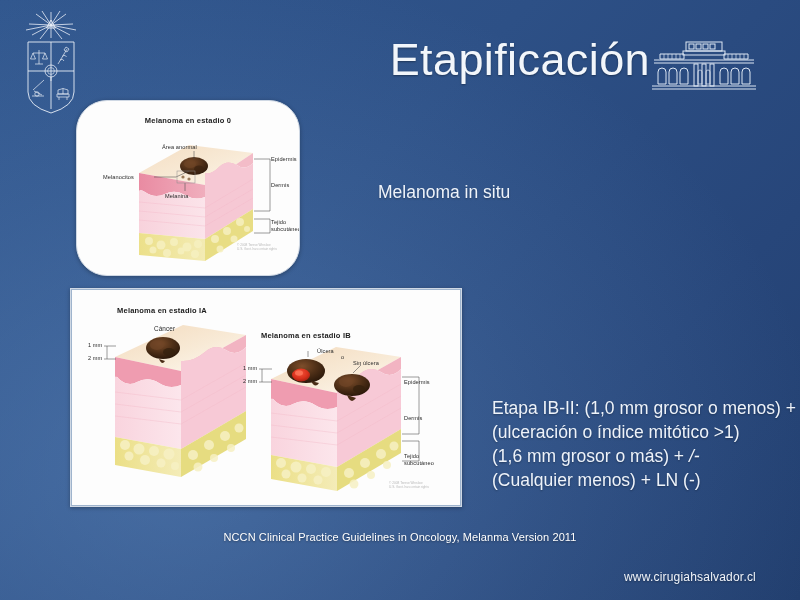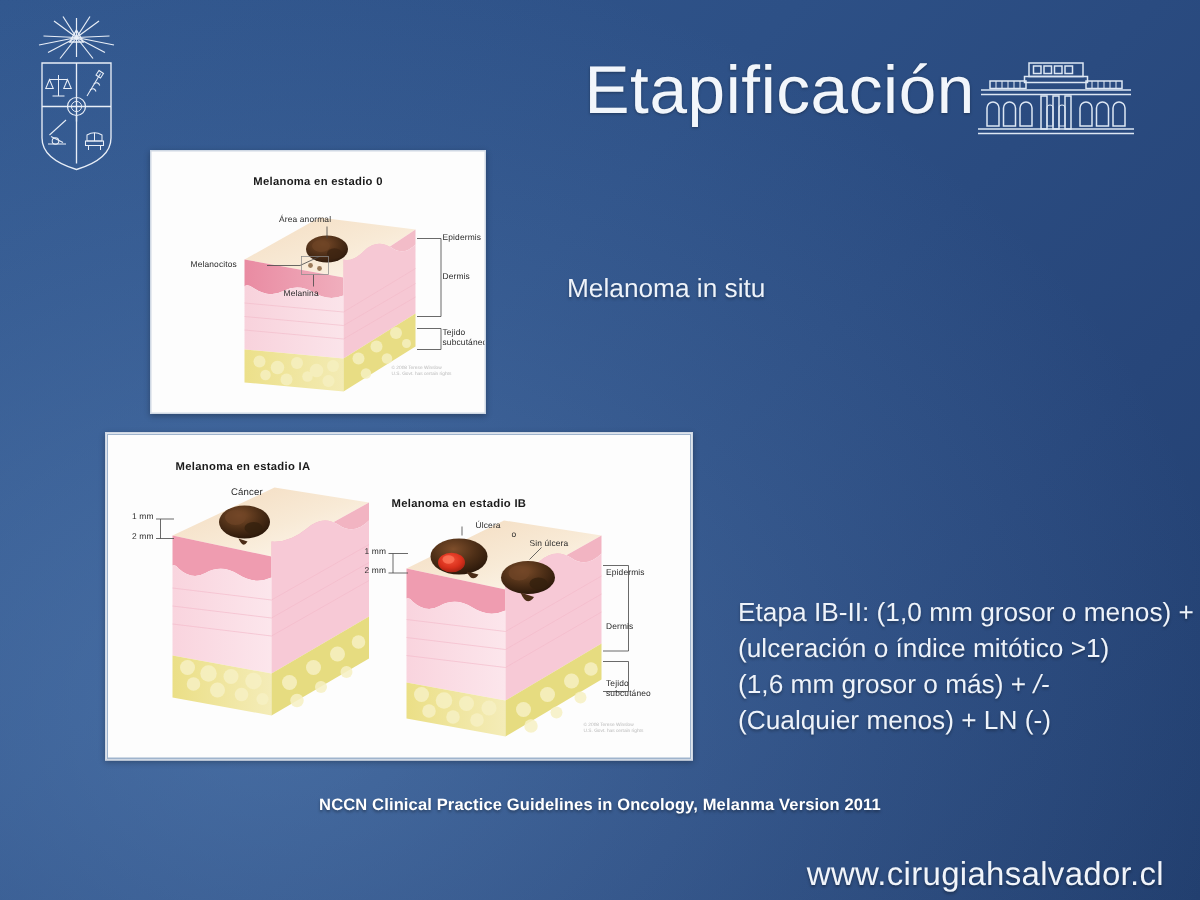--- a/index.html
+++ b/index.html
@@ -25,47 +25,47 @@
     text-shadow:0 1px 2px rgba(0,0,0,0.35);
     white-space:nowrap;
   }
   
   .panel{
     position:absolute;background:#fdfdfd;
     border:1px solid #cfd8e4;
     box-shadow:0 1px 4px rgba(0,0,0,0.30);
     overflow:hidden;
   }
-  #panel-stage0{left:100px;top:100px;width:222px;height:174px;}
+  #panel-stage0{left:76px;top:100px;width:222px;height:174px;border-radius:31px;}
   #panel-stage1{left:70px;top:288px;width:390px;height:217px;}
   .fig-title{
     position:absolute;width:100%;text-align:center;
     font-size:7.5px;font-weight:bold;color:#1a1a1a;letter-spacing:.2px;
   }
   .fig-label{position:absolute;font-size:5.6px;color:#2a2a2a;white-space:nowrap;letter-spacing:.1px;}
   .copy{position:absolute;font-size:3.2px;color:#b9b9b9;line-height:1.35;white-space:nowrap;}
   
   .body-text{
     position:absolute;color:#eef3fa;
     font-size:17.5px;line-height:24px;font-weight:400;
     text-shadow:0 1px 2px rgba(0,0,0,0.30);
     margin-left:20px;
   }
   #txt-insitu{left:358px;top:180px;width:330px;}
   #txt-ia{left:472px;top:296px;width:322px;}
   #txt-ibii{left:472px;top:396px;width:322px;}
   .ital{font-style:italic;}
   #citation{
     position:absolute;left:0;top:531px;width:800px;text-align:center;
-    color:#ffffff;font-size:11px;font-weight:bold;letter-spacing:.1px;
+    color:#ffffff;font-size:11px;font-weight:normal;letter-spacing:.1px;
     text-shadow:0 1px 2px rgba(0,0,0,0.35);
   }
   #url{
-    position:absolute;right:24px;top:570px;
-    color:#f0f4fa;font-size:22px;letter-spacing:.2px;
+    position:absolute;right:44px;top:570px;
+    color:#f0f4fa;font-size:12px;letter-spacing:.2px;
     text-shadow:0 1px 2px rgba(0,0,0,0.35);
   }
 </style>
 </head>
 <body>
 
 <div id="slide">
 
   <svg id="logo-uchile" viewBox="0 0 62 108">
     <g stroke="#e8eef7" stroke-width="0.9" fill="none">

